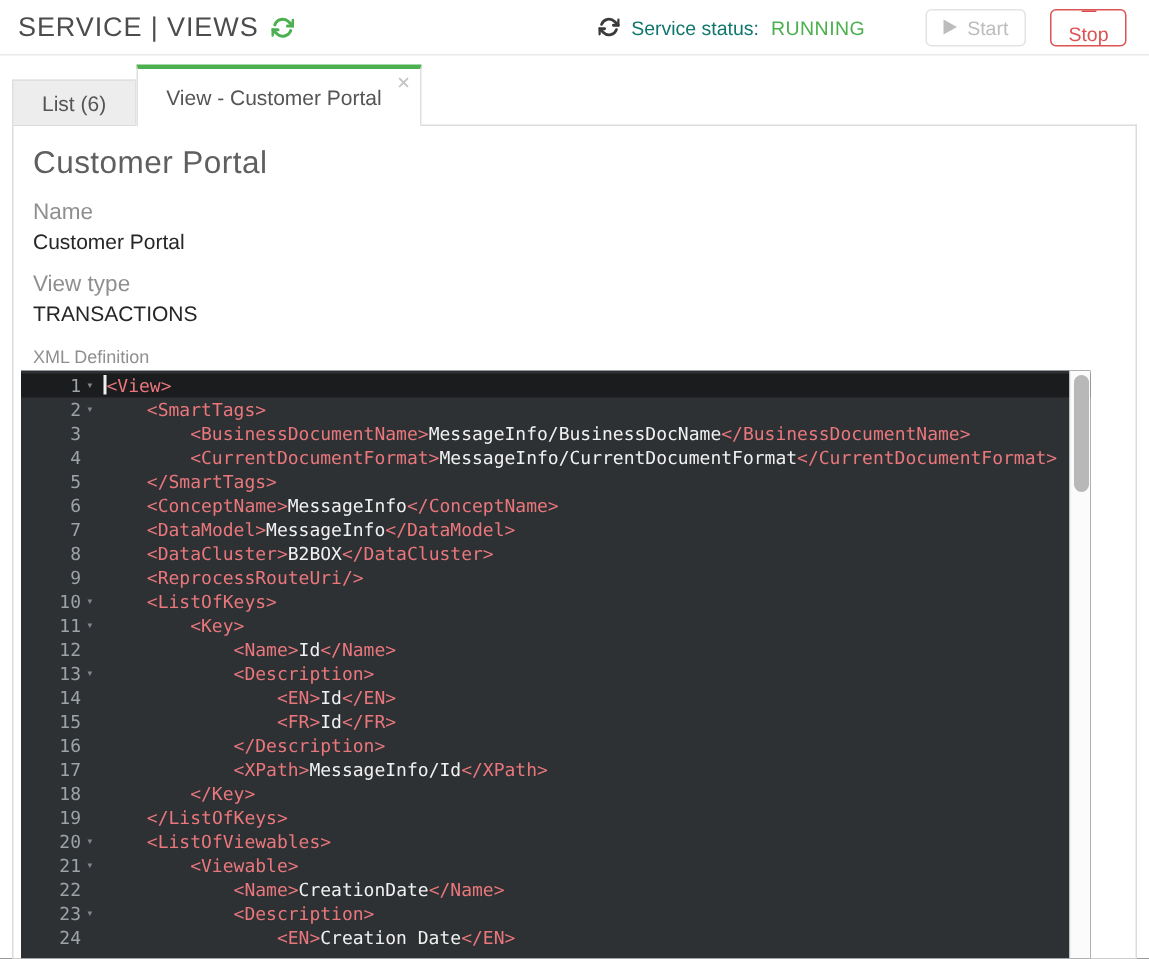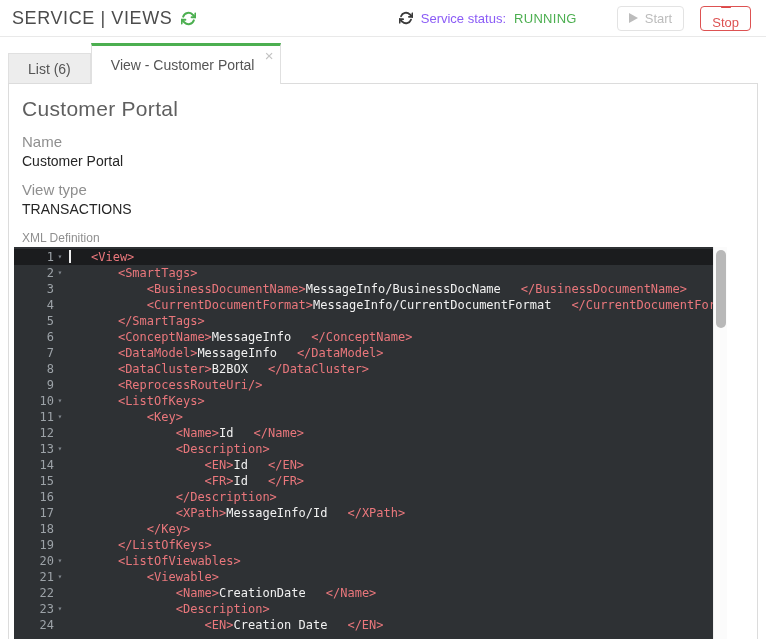--- a/index.html
+++ b/index.html
@@ -22,21 +22,21 @@
     background: #fff;
   }
   .brand {
     display: flex; align-items: center; gap: 9px;
     font-size: 18px; letter-spacing: .6px; color: #4c4c4c;
   }
   .icon-refresh { display: inline-flex; cursor: pointer; }
   .icon-refresh.green { color: var(--accent-green, #4caf50); }
   .icon-refresh.dark { color: #3a3a3a; }
   .status-group { display: flex; align-items: center; gap: 8px; font-size: 13px; }
-  .status-label { color: #8b5cf6; }
+  .status-label { color: #0f766e; }
   .status-value { color: var(--accent-green, #4caf50); letter-spacing: .3px; }
   .btn {
     display: inline-flex; align-items: center; gap: 7px;
     height: 25px; padding: 0 11px; border-radius: 4px;
     background: #fff; font-size: 13px; cursor: pointer;
     font-family: "Liberation Sans", sans-serif;
   }
   .btn-start { border: 1px solid #e3e3e3; color: #bcbcbc; margin-left: 32px; cursor: default; }
   .play-shape { width: 0; height: 0; border-left: 9px solid #bcbcbc; border-top: 5px solid transparent; border-bottom: 5px solid transparent; }
   .btn-stop { border: 1px solid var(--danger-red, #dd5a5a); color: var(--danger-red, #dd5252); margin-left: 8px; flex-direction: column; }
@@ -96,21 +96,21 @@
     font-size: 12px; line-height: 16px;
     padding-top: 2px;
   }
   .code-row { display: flex; height: 16px; white-space: pre; }
   .code-row.active { background: var(--editor-active-line, #1b1c1e); }
   .gutter-cell { flex: 0 0 52px; display: flex; align-items: center; cursor: default; }
   .gutter-num { display: inline-block; width: 40px; text-align: right; color: var(--editor-line-number, #9da3a8); }
   .fold { display: inline-block; width: 12px; text-align: center; font-size: 8px; color: #80868d; cursor: pointer; }
   .fold.hidden { visibility: hidden; }
   .code-cell { padding-left: 3px; color: var(--editor-text, #f1f1f1); cursor: text; }
-  .tok-tag { color: var(--editor-tag, #ea777c); padding-left: 20px; }
+  .tok-tag { color: var(--editor-tag, #ea777c); }
   .cursor-caret { display: inline-block; width: 2px; height: 13px; margin-bottom: -2px; background: #f0f0f0; }
   .scroll-track {
     position: absolute; top: 0; right: 0;
     width: 14px; height: 100%;
     background: #fbfbfb; border-left: 1px solid #efefef;
   }
   .scroll-thumb {
     position: absolute; top: 3px; left: 2px;
     width: 10px; height: 78px;
     background: var(--scroll-thumb, #b8b8b8); border-radius: 6px; cursor: grab;

